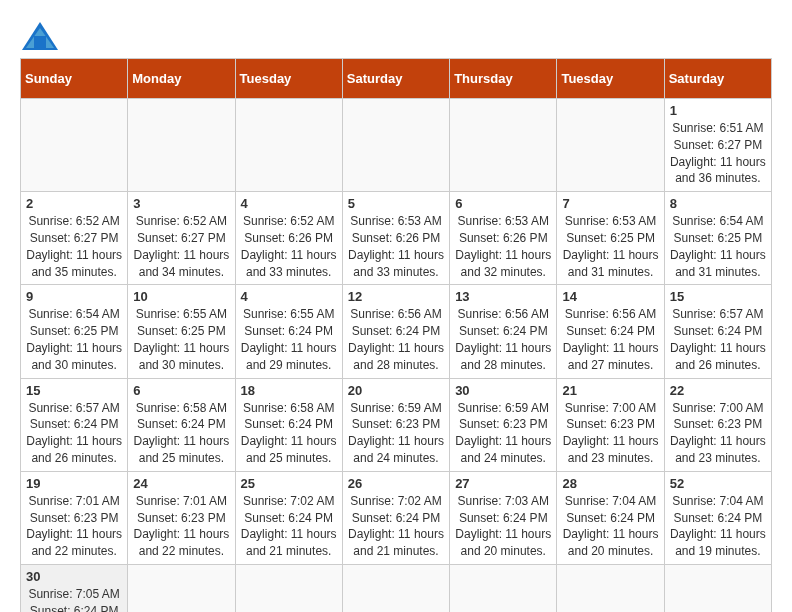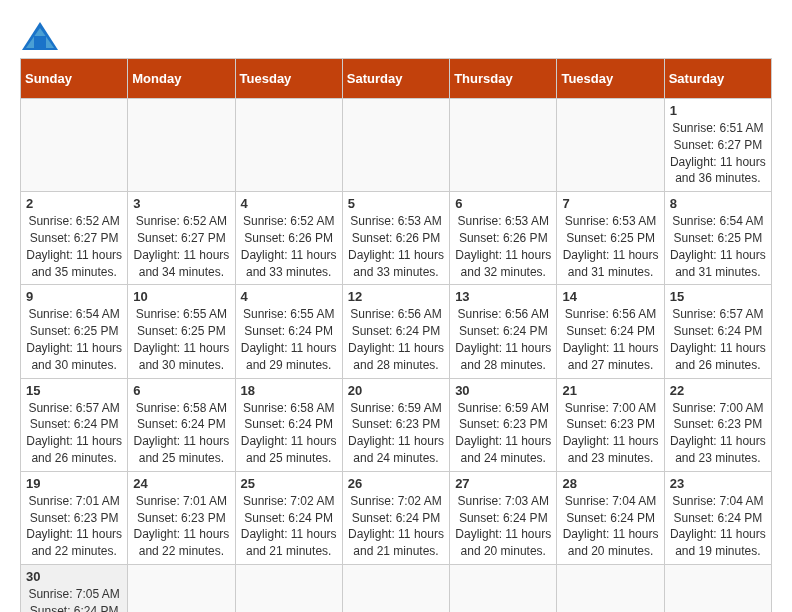--- a/index.html
+++ b/index.html
@@ -249,21 +249,21 @@
         </td>
         <td>
           <span class="day-number">27</span>
           <div class="day-info">Sunrise: 7:03 AM<br>Sunset: 6:24 PM<br>Daylight: 11 hours and 20 minutes.</div>
         </td>
         <td>
           <span class="day-number">28</span>
           <div class="day-info">Sunrise: 7:04 AM<br>Sunset: 6:24 PM<br>Daylight: 11 hours and 20 minutes.</div>
         </td>
         <td>
-          <span class="day-number">23</span>
+          <span class="day-number">52</span>
           <div class="day-info">Sunrise: 7:04 AM<br>Sunset: 6:24 PM<br>Daylight: 11 hours and 19 minutes.</div>
         </td>
       </tr>
       <tr class="last-row">
         <td>
           <span class="day-number">30</span>
           <div class="day-info">Sunrise: 7:05 AM<br>Sunset: 6:24 PM<br>Daylight: 11 hours and 19 minutes.</div>
         </td>
         <td class="empty"></td>
         <td class="empty"></td>

